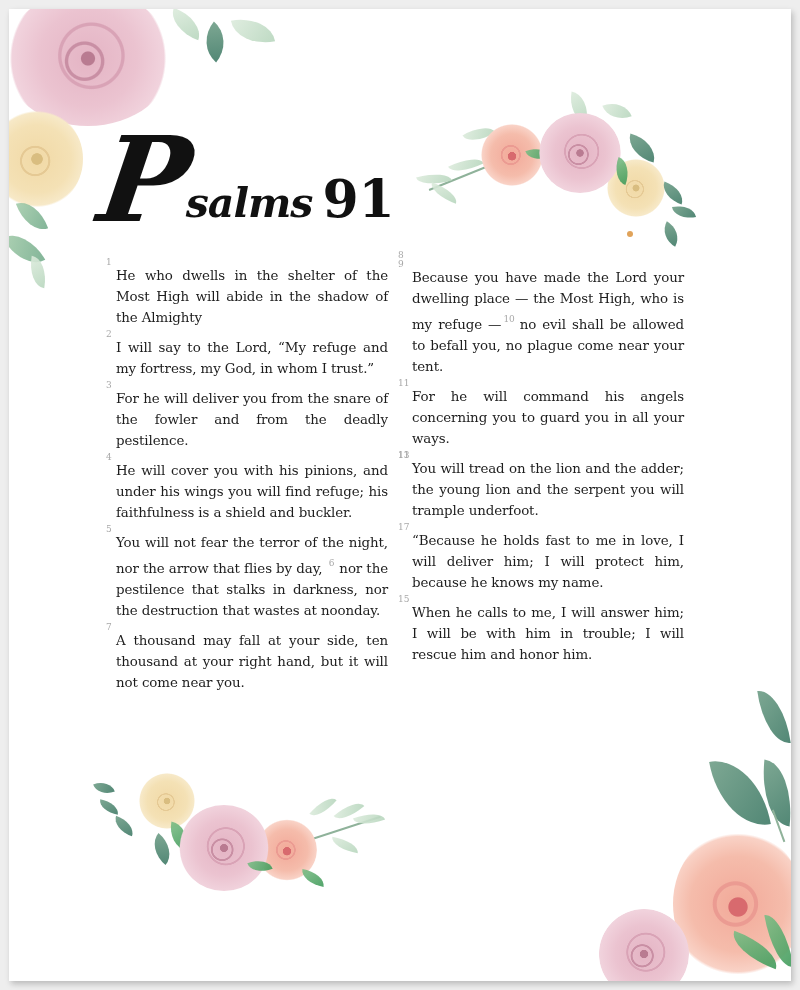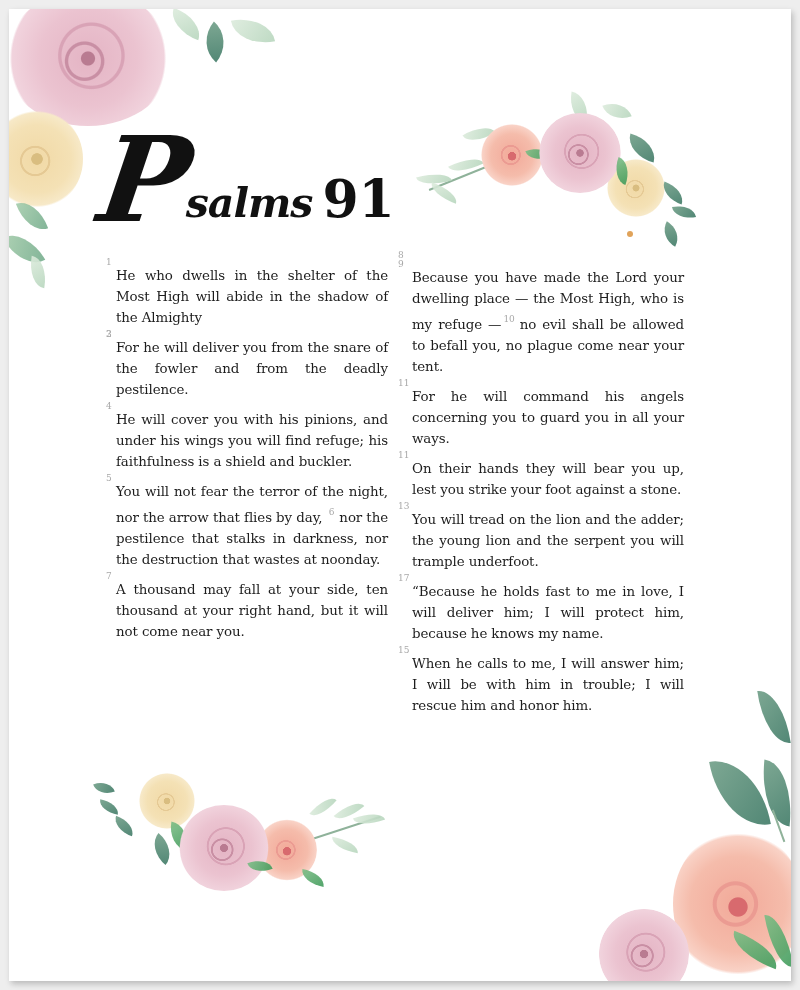--- a/index.html
+++ b/index.html
@@ -114,32 +114,32 @@
     <div class="leaf dark" style="left:652px;top:216px;width:20px;height:18px;transform:rotate(30deg);"></div>
     <div class="fl" style="left:618px;top:222px;width:6px;height:6px;background:#e0a35a;"></div>
   </div>
 
   <div class="title">
     <span class="big">P</span><span class="rest">salms</span><span class="num">91</span>
   </div>
 
   <div class="col left">
     <p class="verse"><span class="vnum">1</span><span>He who dwells in the shelter of the Most High will abide in the shadow of the Almighty</span></p>
-    <p class="verse"><span class="vnum">2</span></p>
+    <p class="verse"><span class="vnum">2</span><span>I will say to the Lord, “My refuge and my fortress, my God, in whom I trust.”</span></p>
     <p class="verse"><span class="vnum">3</span><span>For he will deliver you from the snare of the fowler and from the deadly pestilence.</span></p>
     <p class="verse"><span class="vnum">4</span><span>He will cover you with his pinions, and under his wings you will find refuge; his faithfulness is a shield and buckler.</span></p>
     <p class="verse"><span class="vnum">5</span><span>You will not fear the terror of the night, nor the arrow that flies by day,</span> <span class="vnum-inline">6</span><span>nor the pestilence that stalks in darkness, nor the destruction that wastes at noonday.</span></p>
     <p class="verse"><span class="vnum">7</span><span>A thousand may fall at your side, ten thousand at your right hand, but it will not come near you.</span></p>
   </div>
 
   <div class="col right">
     <p class="verse"><span class="vnum">8</span></p>
     <p class="verse"><span class="vnum">9</span><span>Because you have made the Lord your dwelling place — the Most High, who is my refuge —</span><span class="vnum-inline">10</span><span>no evil shall be allowed to befall you, no plague come near your tent.</span></p>
     <p class="verse"><span class="vnum">11</span><span>For he will command his angels concerning you to guard you in all your ways.</span></p>
-    <p class="verse"><span class="vnum">11</span><span>On their hands they will bear you up, lest you strike your foot against a stone.</span></p>
+    <p class="verse"><span class="vnum">11</span></p>
     <p class="verse"><span class="vnum">13</span><span>You will tread on the lion and the adder; the young lion and the serpent you will trample underfoot.</span></p>
     <p class="verse"><span class="vnum">17</span><span>“Because he holds fast to me in love, I will deliver him; I will protect him, because he knows my name.</span></p>
     <p class="verse"><span class="vnum">15</span><span>When he calls to me, I will answer him; I will be with him in trouble; I will rescue him and honor him.</span></p>
   </div>
 
   <div>
     <div class="leaf dark" style="left:86px;top:772px;width:18px;height:14px;transform:rotate(-20deg);"></div>
     <div class="leaf dark" style="left:90px;top:792px;width:20px;height:12px;transform:rotate(10deg);"></div>
     <div class="leaf dark" style="left:104px;top:810px;width:22px;height:14px;transform:rotate(20deg);"></div>
     <div class="leaf dark" style="left:140px;top:830px;width:26px;height:20px;transform:rotate(40deg);"></div>

